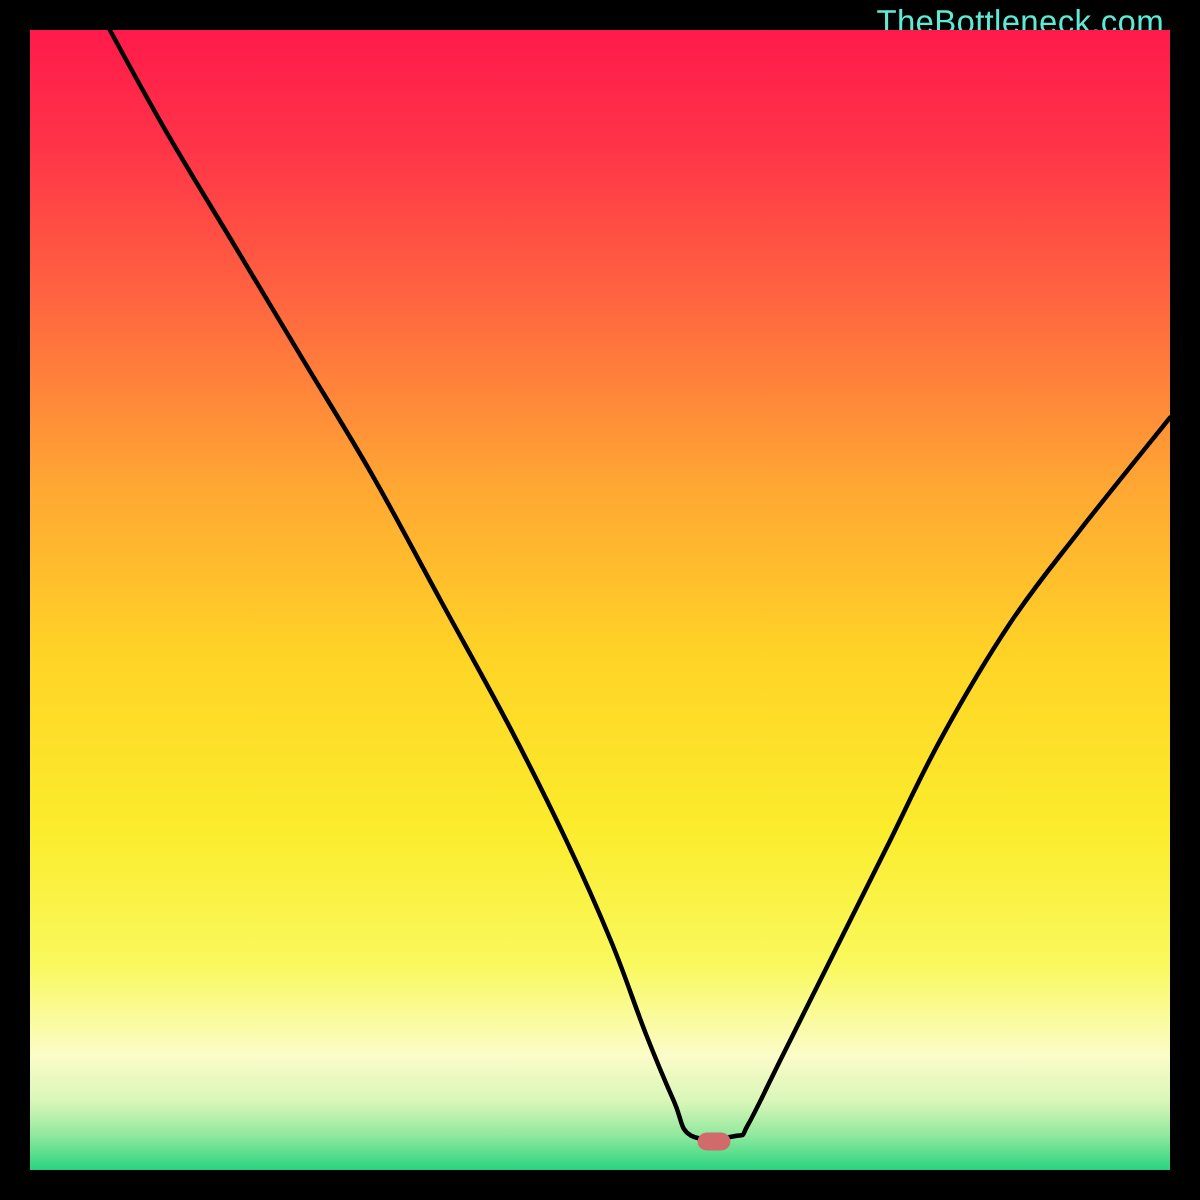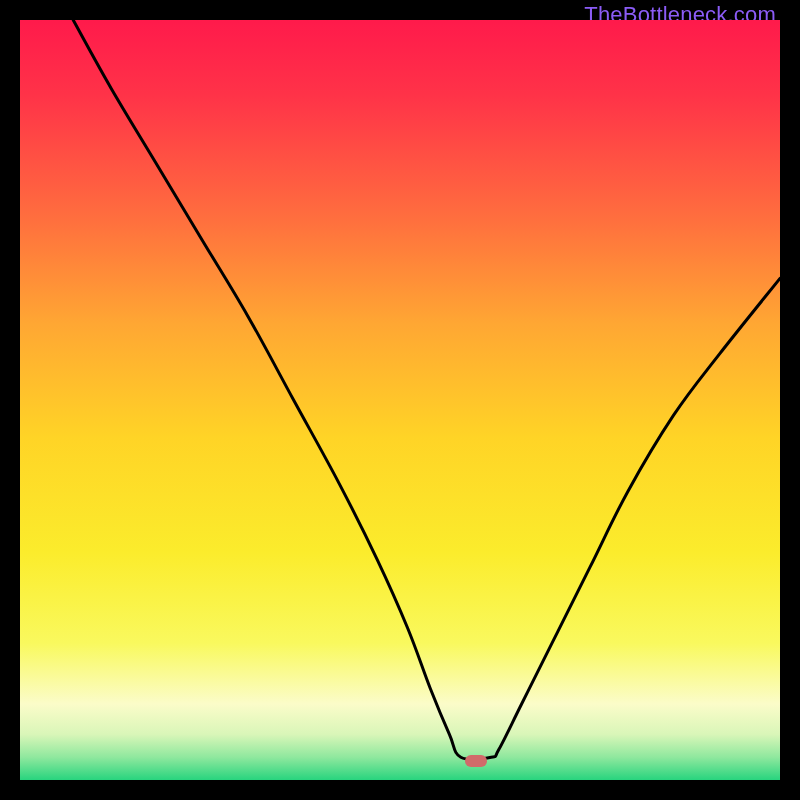--- a/index.html
+++ b/index.html
@@ -23,21 +23,21 @@
     position: absolute;
     left: 0;
     top: 0;
     width: 760px;
     height: 760px;
   }
   .watermark {
     position: absolute;
     top: 2px;
     right: 24px;
-    color: #8b5cf6;
+    color: #5eead4;
     font-size: 22px;
     font-weight: 500;
     letter-spacing: 0.2px;
   }
   .marker {
     position: absolute;
     width: 22px;
     height: 12px;
     border-radius: 6px;
     background: #d16a6a;

